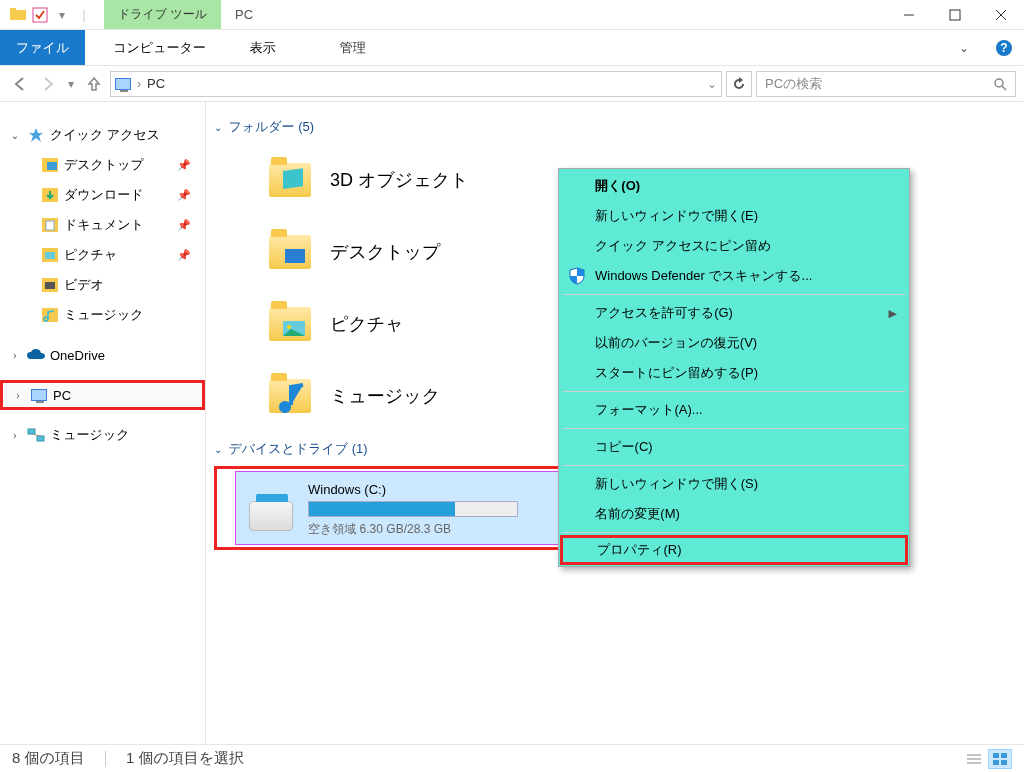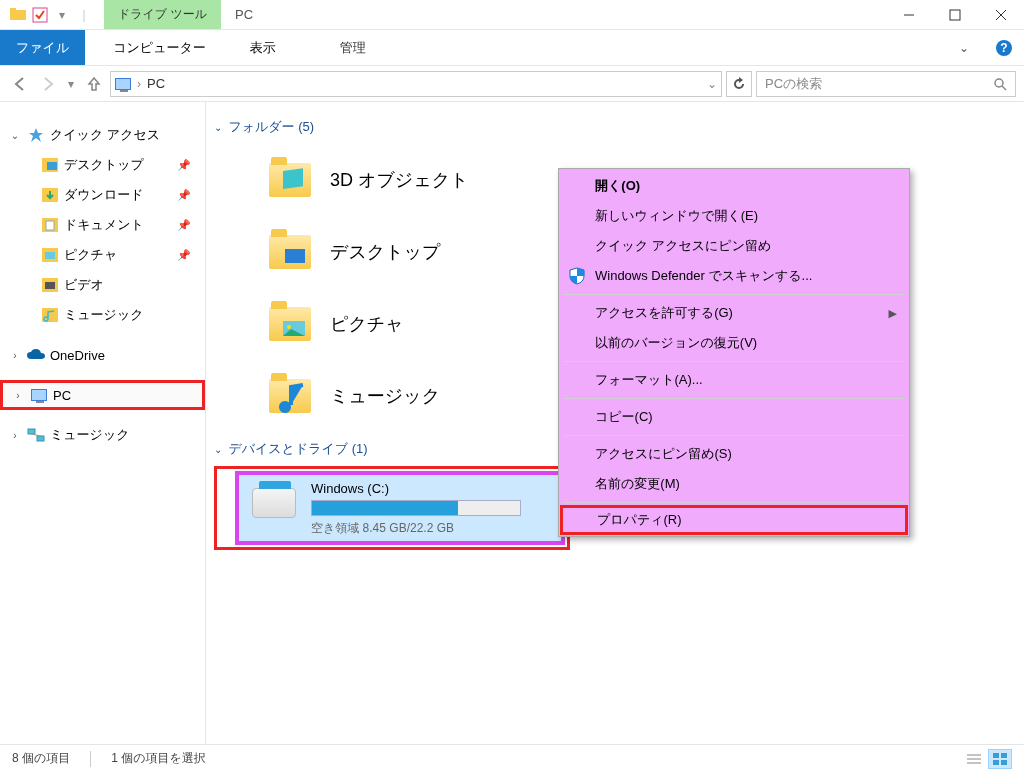--- a/index.html
+++ b/index.html
@@ -47,40 +47,40 @@
 
 
 .content { flex: 1; padding: 12px 8px; position: relative; }
 .section-header { display: flex; align-items: center; color: #1b4f8f; font-size: 13px; margin-bottom: 8px; margin-top: 4px; }
 .section-header .caret { margin-right: 6px; font-size: 10px; }
 .folder-grid { }
 .folder-item { display: flex; align-items: center; height: 72px; width: 280px; padding-left: 52px; gap: 16px; }
 .folder-ico { width: 48px; height: 48px; display: flex; align-items: center; justify-content: center; }
 .folder-label { font-size: 18px; }
 
-.drive-item { display: flex; align-items: flex-start; width: 330px; height: 74px; padding: 6px 10px; gap: 12px; background: #cce8ff; border: 4px solid #d946ef; margin-left: 16px; }
+.drive-item { display: flex; align-items: flex-end; width: 330px; height: 74px; padding: 6px 10px; gap: 12px; background: #cce8ff; border: 1px solid #d946ef; margin-left: 16px; }
 .drive-highlight { border: 3px solid #e22; padding: 2px; width: fit-content; }
 .drive-ico { width: 50px; height: 44px; display: flex; align-items: center; justify-content: center; }
 .drive-info { flex: 1; }
 .drive-name { font-size: 13px; margin-bottom: 4px; }
 .drive-bar { width: 210px; height: 16px; border: 1px solid #aac; background: #eee; position: relative; }
 .drive-bar-fill { height: 100%; background: #26a0da; width: 70%; }
 .drive-space { font-size: 12px; color: #666; margin-top: 4px; }
 
 
-.context-menu { position: absolute; left: 558px; top: 168px; width: 352px; background: #f0abfc; border: 1px solid #aaa; box-shadow: 3px 3px 6px rgba(0,0,0,0.3); padding: 2px; }
+.context-menu { position: absolute; left: 558px; top: 168px; width: 352px; background: #5eead4; border: 1px solid #aaa; box-shadow: 3px 3px 6px rgba(0,0,0,0.3); padding: 2px; }
 .menu-item { display: flex; align-items: center; height: 30px; padding-left: 34px; padding-right: 10px; font-size: 13px; position: relative; }
 .menu-item.first { font-weight: bold; }
 .menu-sep { height: 1px; background: #d0d0d0; margin: 3px 2px; }
 .menu-icon-shield { position: absolute; left: 6px; width: 20px; height: 20px; display: flex; align-items: center; justify-content: center; }
 .menu-submenu-arrow { margin-left: auto; color: #555; font-size: 11px; }
 .menu-item.highlighted { border: 3px solid #e22; margin: -1px; text-align: right; }
 
 
-.statusbar { height: 28px; border-top: 1px solid #e5e5e5; display: flex; align-items: center; padding: 0 12px; gap: 20px; font-size: 12px; color: #444; }
+.statusbar { height: 28px; border-top: 1px solid #e5e5e5; display: flex; align-items: center; padding: 0 12px; gap: 20px; font-size: 15px; color: #444; }
 .statusbar .sep { width: 1px; height: 16px; background: #ccc; }
 .status-right { margin-left: auto; display: flex; gap: 2px; }
 .view-btn { width: 24px; height: 20px; display: flex; align-items: center; justify-content: center; border: 1px solid transparent; }
 .view-btn.active { background: #cce8ff; border-color: #99d1ff; }
 
 
 .ico-folder { width: 42px; height: 34px; background: linear-gradient(#ffe9a8,#f7ca4d); border-radius: 2px; position: relative; }
 .ico-folder::before { content:""; position:absolute; top:-6px; left:2px; width:16px; height:8px; background:#f7ca4d; border-radius:2px 2px 0 0; }
 .ico-pc { width:16px; height:12px; border:1px solid #3b7dd8; background:#a9d4ff; display:inline-block; position:relative; }
 .ico-pc::after { content:""; position:absolute; bottom:-3px; left:4px; width:8px; height:2px; background:#888; }
@@ -341,21 +341,21 @@
     <div class="drive-highlight">
       <div class="drive-item">
         <div class="drive-ico">
             <div class="ico-drive"></div>
           </div>
         <div class="drive-info">
           <div class="drive-name">Windows (C:)</div>
           <div class="drive-bar">
               <div class="drive-bar-fill"></div>
             </div>
-          <div class="drive-space">空き領域 8.45 GB/22.2 GB</div>
+          <div class="drive-space">空き領域 6.30 GB/28.3 GB</div>
         </div>
       </div>
     </div>
   </div>
 </div>
 
 <div class="statusbar">
   <span>8 個の項目</span>
   <div class="sep"></div>
   <span>1 個の項目を選択</span>
@@ -399,31 +399,34 @@
     <span>Windows Defender でスキャンする...</span>
   </div>
   <div class="menu-sep"></div>
   <div class="menu-item">
       <span>アクセスを許可する(G)</span>
       <span class="menu-submenu-arrow">▶</span>
     </div>
   <div class="menu-item">
       <span>以前のバージョンの復元(V)</span>
     </div>
+  <div class="menu-item">
+      <span>スタートにピン留めする(P)</span>
+    </div>
   <div class="menu-sep"></div>
   <div class="menu-item">
       <span>フォーマット(A)...</span>
     </div>
   <div class="menu-sep"></div>
   <div class="menu-item">
       <span>コピー(C)</span>
     </div>
   <div class="menu-sep"></div>
   <div class="menu-item">
-      <span>アクセスにピン留め(S)</span>
+      <span>新しいウィンドウで開く(S)</span>
     </div>
   <div class="menu-item">
       <span>名前の変更(M)</span>
     </div>
   <div class="menu-sep"></div>
   <div class="menu-item highlighted">
       <span>プロパティ(R)</span>
     </div>
 </div>
 

